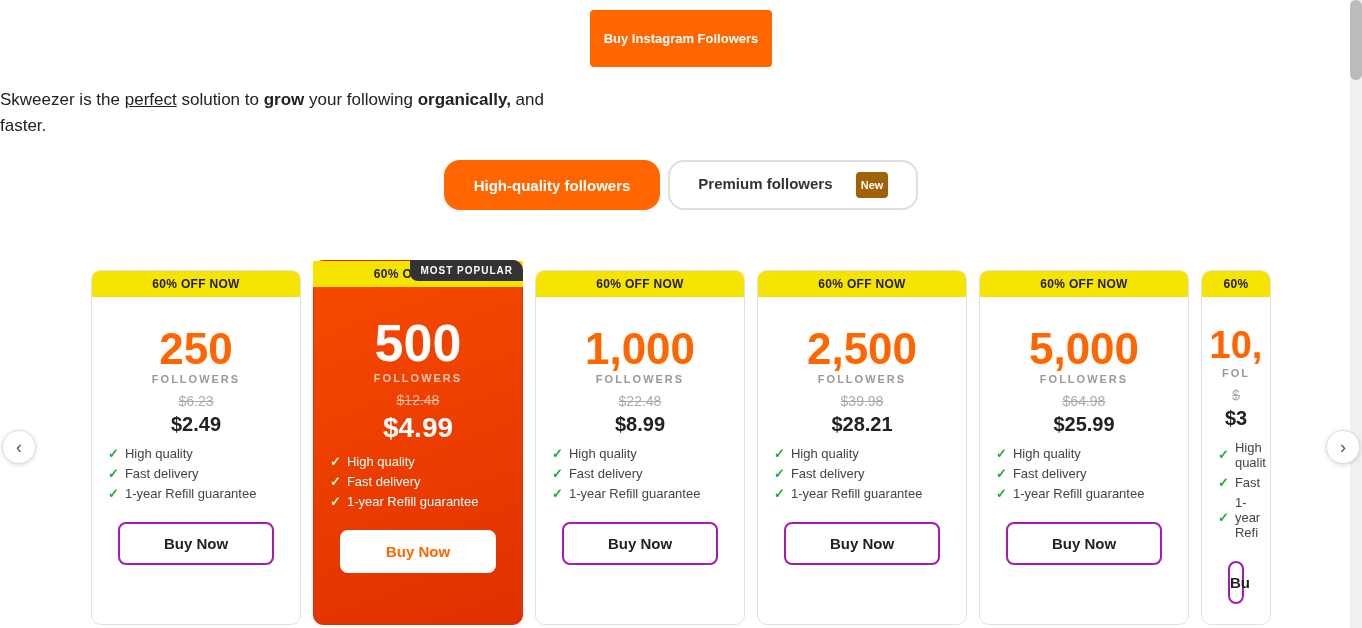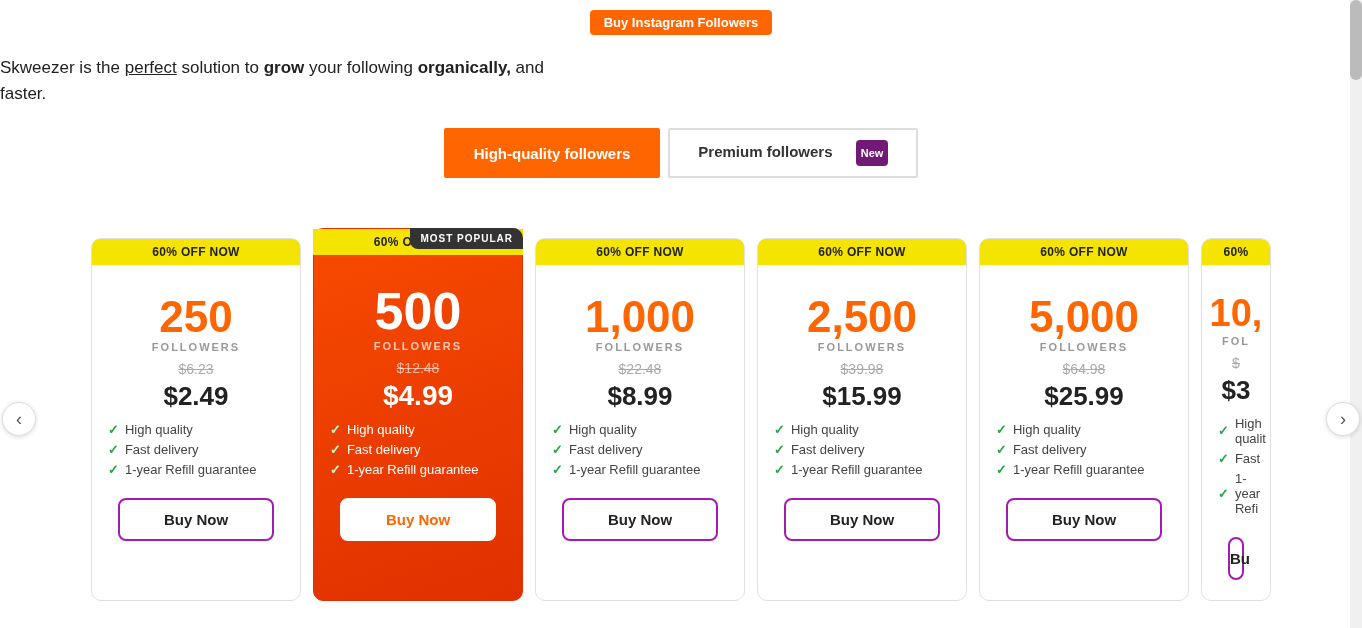--- a/index.html
+++ b/index.html
@@ -20,21 +20,21 @@
       display: flex;
       justify-content: center;
       padding-top: 10px;
       margin-bottom: 20px;
     }
     .top-btn {
       background: #f60;
       color: #fff;
       border: none;
       border-radius: 4px;
-      padding: 5px 14px;
+      padding: 21px 14px;
       font-size: 13px;
       font-weight: 600;
       cursor: pointer;
     }
 
     
     .tagline {
       font-size: 17px;
       color: #222;
       margin-bottom: 22px;
@@ -49,33 +49,33 @@
       justify-content: center;
       gap: 0;
       margin-bottom: 40px;
     }
     .tab-btn {
       padding: 10px 28px;
       font-size: 15px;
       font-weight: 600;
       cursor: pointer;
       border: 2px solid #ddd;
-      border-radius: 2px;
+      border-radius: 16px;
       background: #fff;
       color: #333;
       margin: 0 4px;
     }
     .tab-btn.active {
       background: #f60;
       color: #fff;
       border-color: #f60;
     }
     .new-badge {
       display: inline-block;
-      background: #701a75;
+      background: #a16207;
       color: #fff;
       font-size: 11px;
       font-weight: 700;
       border-radius: 4px;
       padding: 7px 5px;
       margin-left: 19px;
       vertical-align: middle;
     }
 
     
@@ -205,21 +205,21 @@
       text-decoration: line-through;
       color: #aaa;
       font-size: 14px;
       margin-top: 2px;
     }
     .card.popular .original-price {
       color: rgba(255,255,255,0.6);
     }
 
     .current-price {
-      font-size: 26px;
+      font-size: 20px;
       font-weight: 800;
       color: #222;
       margin: 4px 0 10px 0;
     }
     .card.popular .current-price {
       color: #fff;
       font-size: 28px;
     }
 
     .features {
@@ -367,21 +367,21 @@
           <button class="buy-btn">Buy Now</button>
         </div>
       </div>
 
       <div class="card">
         <div class="discount-badge">60% OFF NOW</div>
         <div class="card-body">
           <div class="followers-count">2,500</div>
           <div class="followers-label">FOLLOWERS</div>
           <div class="original-price">$39.98</div>
-          <div class="current-price">$15.99</div>
+          <div class="current-price">$28.21</div>
           <ul class="features">
             <li><span class="check-icon">✓</span>High quality</li>
             <li><span class="check-icon">✓</span>Fast delivery</li>
             <li><span class="check-icon">✓</span>1-year Refill guarantee</li>
           </ul>
           <button class="buy-btn">Buy Now</button>
         </div>
       </div>
 
       <div class="card">

